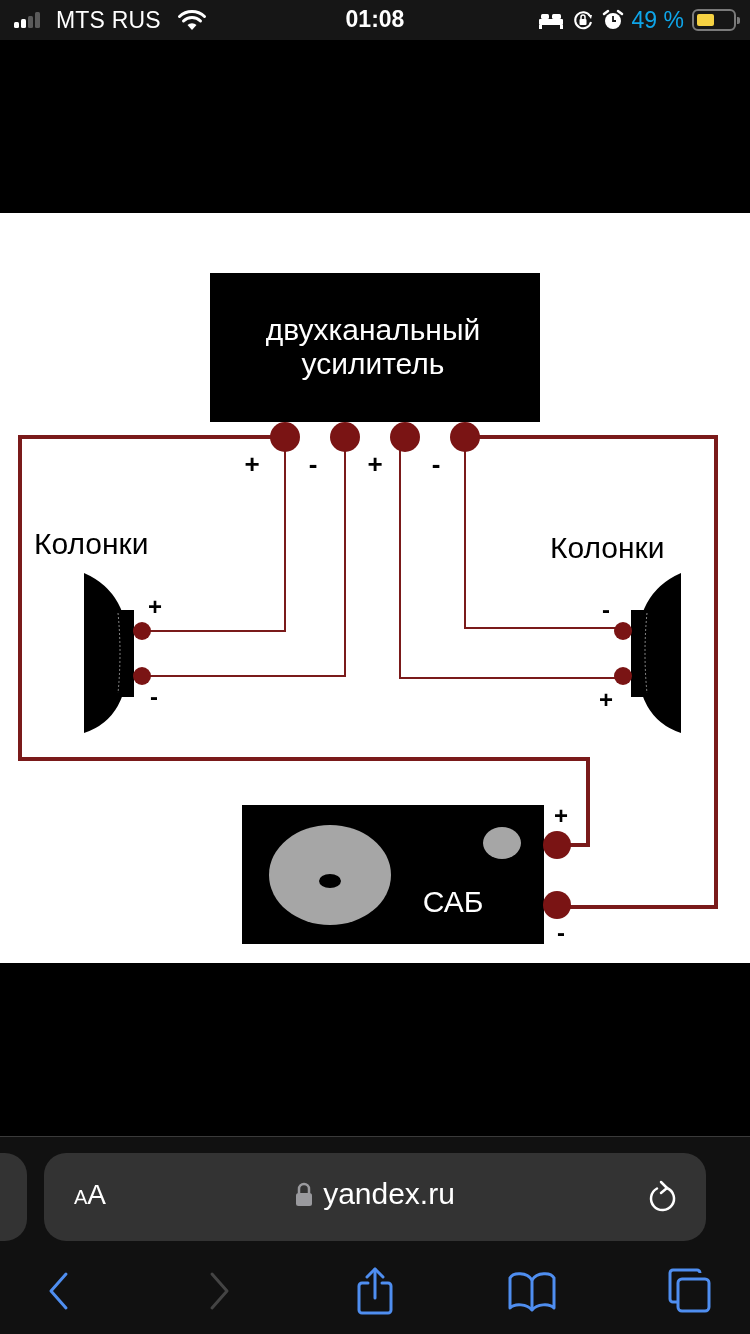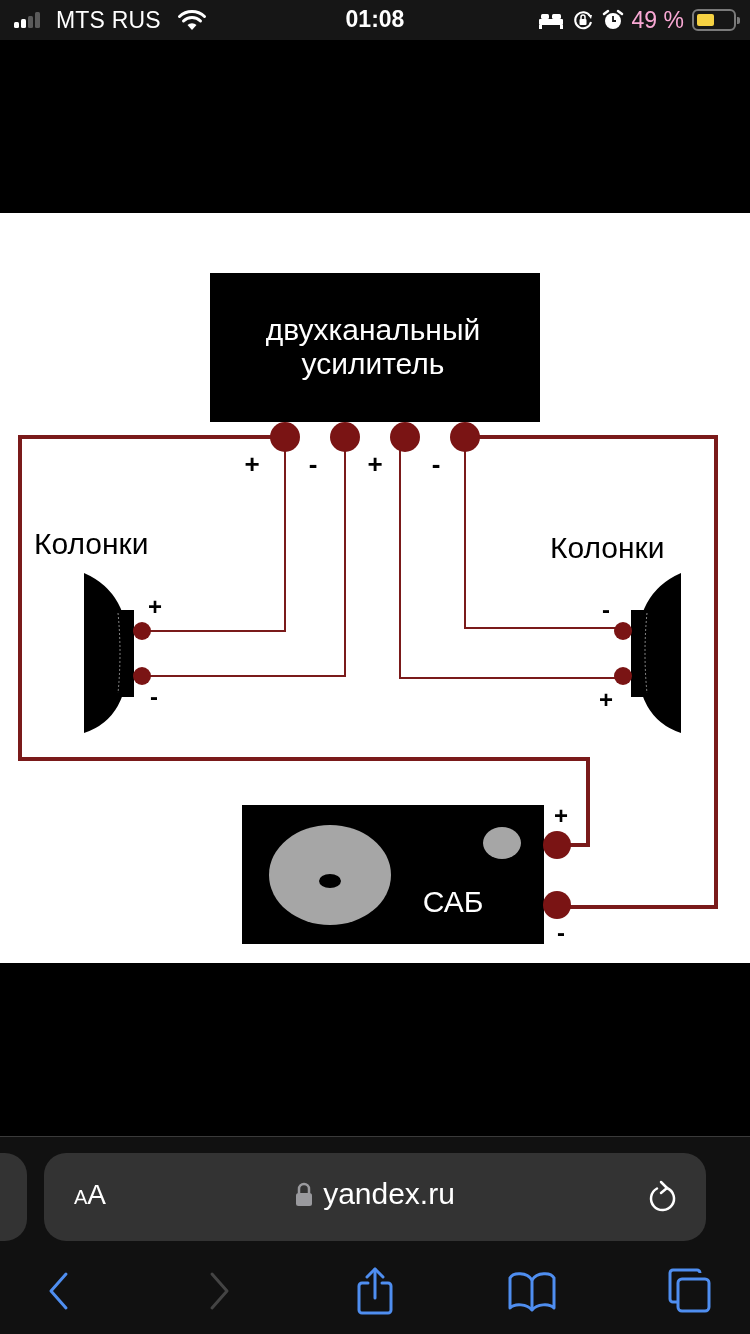--- a/index.html
+++ b/index.html
@@ -9,21 +9,21 @@
   
   .status-bar { position: absolute; left: 0; top: 0; width: 750px; height: 40px; background: #161616; }
   .sb-left { position: absolute; left: 14px; top: 6px; height: 28px; display: flex; align-items: center; gap: 16px; }
   .signal { display: flex; align-items: flex-end; gap: 2px; height: 16px; }
   .signal span { display: block; width: 5px; border-radius: 1.5px; background: #fff; }
   .signal span.dim { background: #5a5a5a; }
   .carrier { font-size: 23px; color: #fff; letter-spacing: 0.2px; }
   .wifi { width: 30px; height: 22px; }
   .sb-time { position: absolute; left: 0; right: 0; top: 6px; text-align: center; font-size: 23px; font-weight: bold; color: #fff; }
   .sb-right { position: absolute; right: 14px; top: 6px; height: 28px; display: flex; align-items: center; gap: 8px; }
-  .battery-pct { font-size: 23px; color: #f9a8d4; }
+  .battery-pct { font-size: 23px; color: #0ea5e9; }
   .battery { position: relative; width: 44px; height: 22px; border: 2px solid #7a7a7a; border-radius: 6px; }
   .battery-fill { position: absolute; left: 3px; top: 3px; bottom: 3px; background: #f5d142; border-radius: 2px; }
   .battery-tip { position: absolute; right: -6px; top: 6px; width: 3px; height: 7px; background: #7a7a7a; border-radius: 0 2px 2px 0; }
 
   
   .page { position: absolute; left: 0; top: 40px; width: 750px; height: 1096px; background: #000; }
   .image-frame { position: absolute; left: 0; top: 173px; width: 750px; height: 750px; background: #fff; padding-left: 40px; }
   .diagram { position: absolute; left: 0; top: 0; width: 750px; height: 750px; }
 
   

